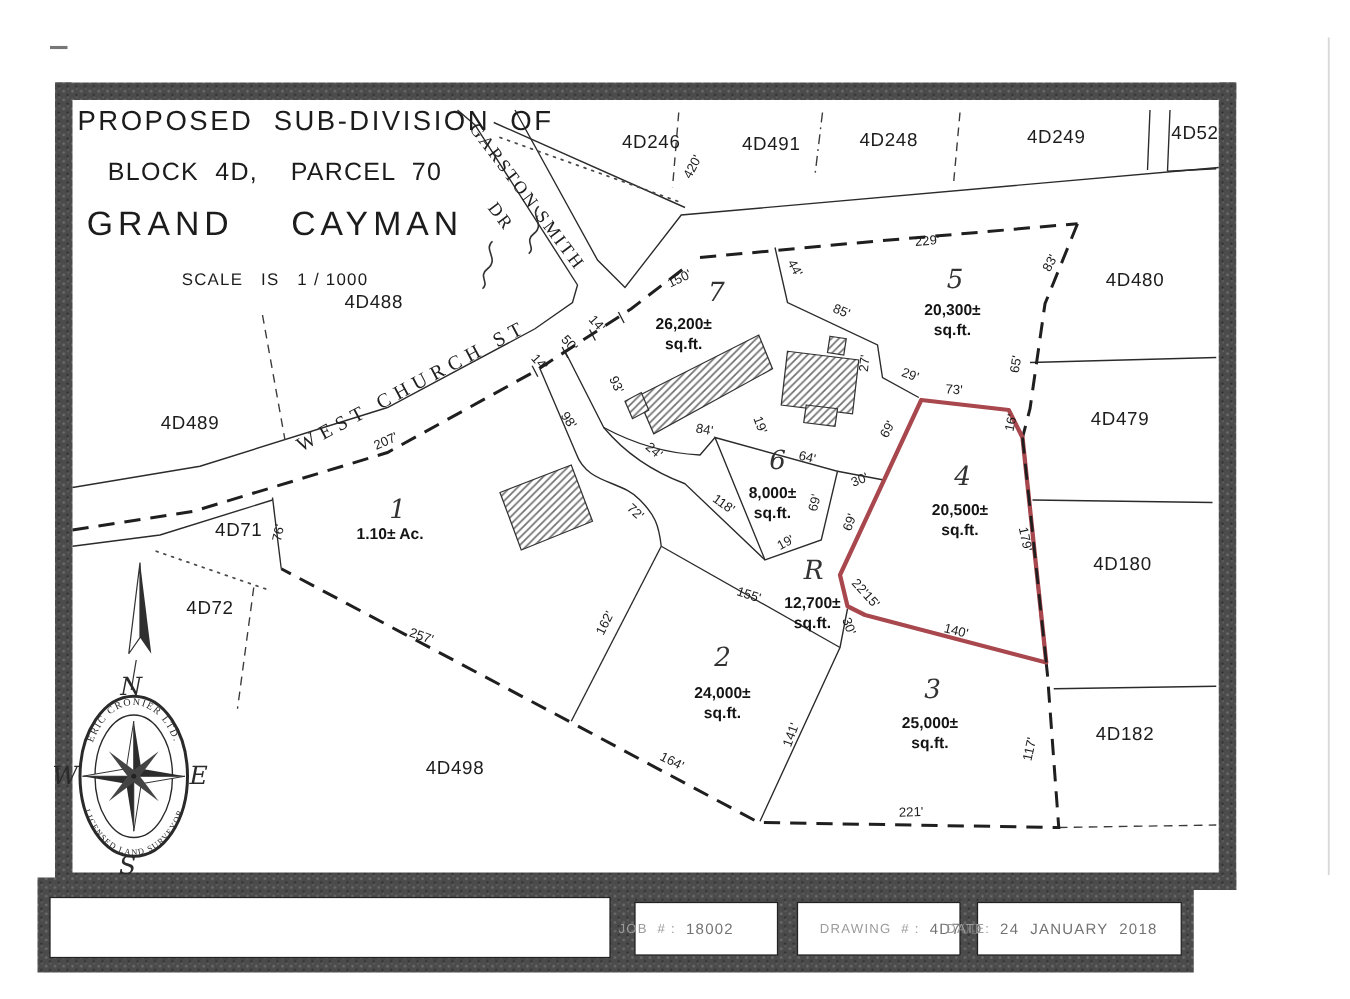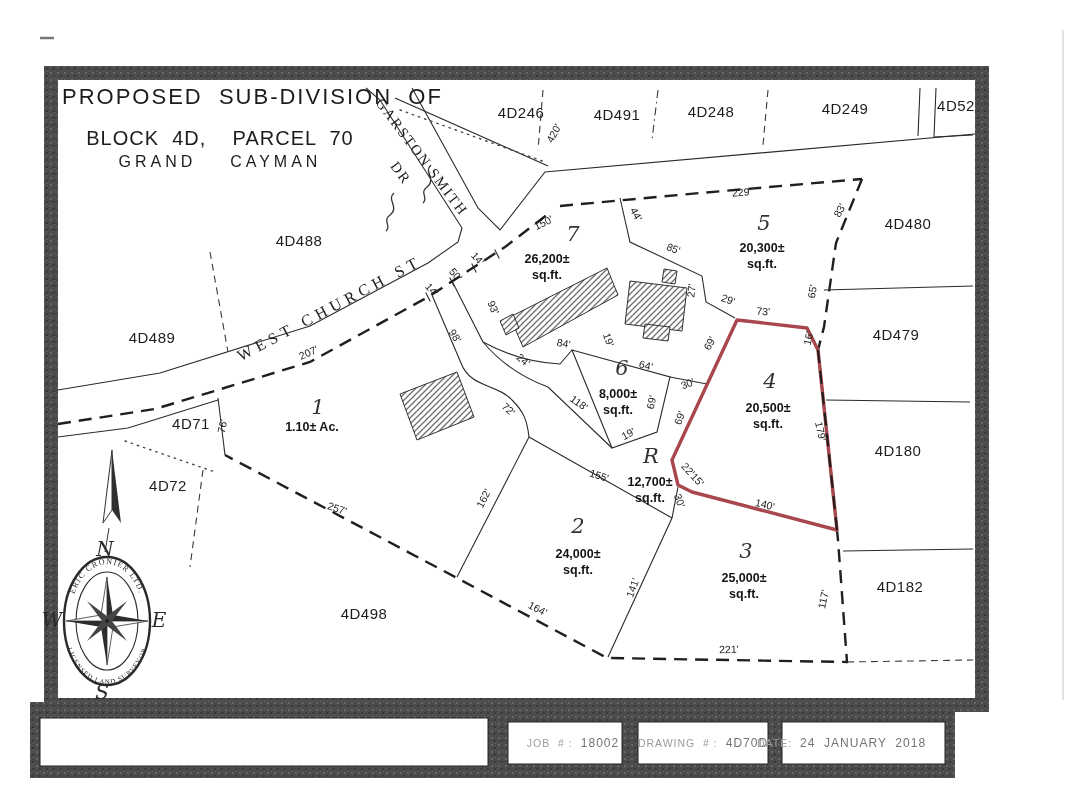--- a/index.html
+++ b/index.html
@@ -15,31 +15,31 @@
   .street{font:16px "Liberation Serif",serif;letter-spacing:5px;fill:#202020;}
   .garston{font:14.5px "Liberation Serif",serif;letter-spacing:2px;}
   .compassletter{font:italic 20px "DejaVu Serif",serif;fill:#2a2a2a;}
   .ring{font:8px "Liberation Serif",serif;letter-spacing:1.2px;fill:#2a2a2a;}
   .ring2{font:6.8px "Liberation Serif",serif;letter-spacing:1px;fill:#2a2a2a;}
   
   .ov{position:absolute;color:#1c1c1c;}
   #title-block{left:62px;top:86px;width:316px;text-align:center;line-height:1;}
   #title-block div{white-space:pre;}
   .t1{font-size:22px;letter-spacing:2px;margin-bottom:20px;}
-  .t2{font-size:20px;letter-spacing:1px;margin-bottom:6px;}
-  .t3{font-size:16px;letter-spacing:4px;margin-bottom:24px;}
+  .t2{font-size:20px;letter-spacing:1px;margin-bottom:18px;}
+  .t3{font-size:27px;letter-spacing:4px;margin-bottom:24px;}
   .t4{font-size:13.5px;letter-spacing:1px;}
   .fbox{position:absolute;display:flex;align-items:center;justify-content:center;}
   #footer-company{left:40px;top:718px;width:448px;height:48px;
       font-family:"Liberation Serif",serif;font-style:italic;font-size:27px;
       letter-spacing:7px;color:#828282;white-space:pre;}
   .flabel{font-size:10.5px;color:#9b9b9b;letter-spacing:1px;margin-right:8px;white-space:pre;}
   .fvalue{font-size:12px;color:#737373;letter-spacing:1px;white-space:pre;}
-  #footer-job{left:516px;top:722px;width:114px;height:42px;}
-  #footer-drawing{left:638px;top:722px;width:130px;height:42px;}
+  #footer-job{left:484px;top:722px;width:114px;height:42px;}
+  #footer-drawing{left:638px;top:722px;width:130px;height:42px;padding-left:18px;}
   #footer-date{left:760px;top:722px;width:163px;height:42px;}
 </style>
 </head>
 <body>
 
 <div id="stage">
 
 <svg id="map-svg" width="1080" height="799" viewBox="0 0 1080 799">
   <defs>
     <pattern id="speck" width="7" height="7" patternUnits="userSpaceOnUse">
@@ -265,20 +265,21 @@
     <rect x="508" y="722" width="114" height="42" fill="#ffffff" stroke="#222" stroke-width="1"></rect>
     <rect x="638" y="722" width="130" height="42" fill="#ffffff" stroke="#222" stroke-width="1"></rect>
     <rect x="782" y="722" width="163" height="42" fill="#ffffff" stroke="#222" stroke-width="1"></rect>
   </g>
 </svg>
 
 <div id="title-block" class="ov">
   <div class="t1">PROPOSED  SUB-DIVISION  OF</div>
   <div class="t2">BLOCK  4D,    PARCEL  70</div>
   <div class="t3">GRAND    CAYMAN</div>
+  <div class="t4">SCALE   IS   1 / 1000</div>
 </div>
 
 <div id="footer-job" class="fbox">
   <span class="flabel">JOB  # :</span>
   <span class="fvalue">18002</span>
 </div>
 <div id="footer-drawing" class="fbox">
   <span class="flabel">DRAWING  # :</span>
   <span class="fvalue">4D70D</span>
 </div>

